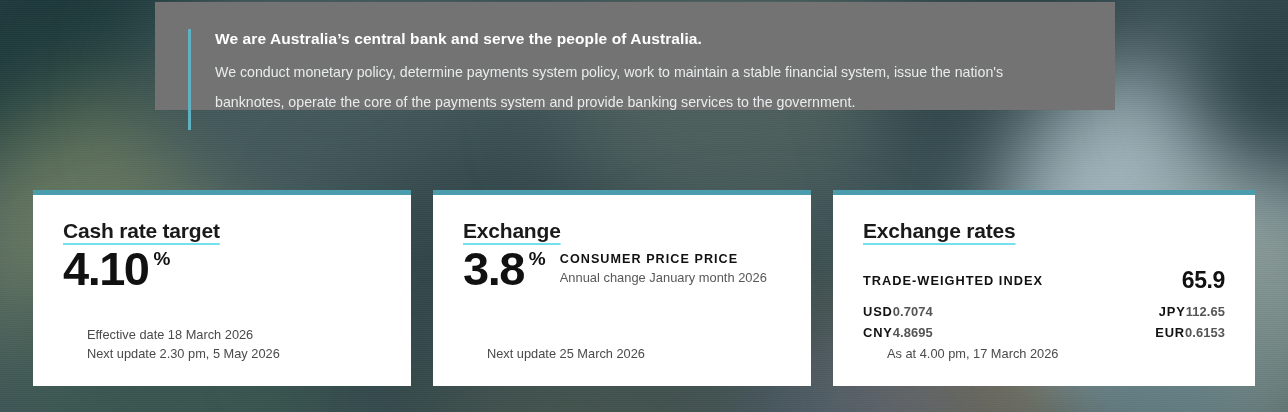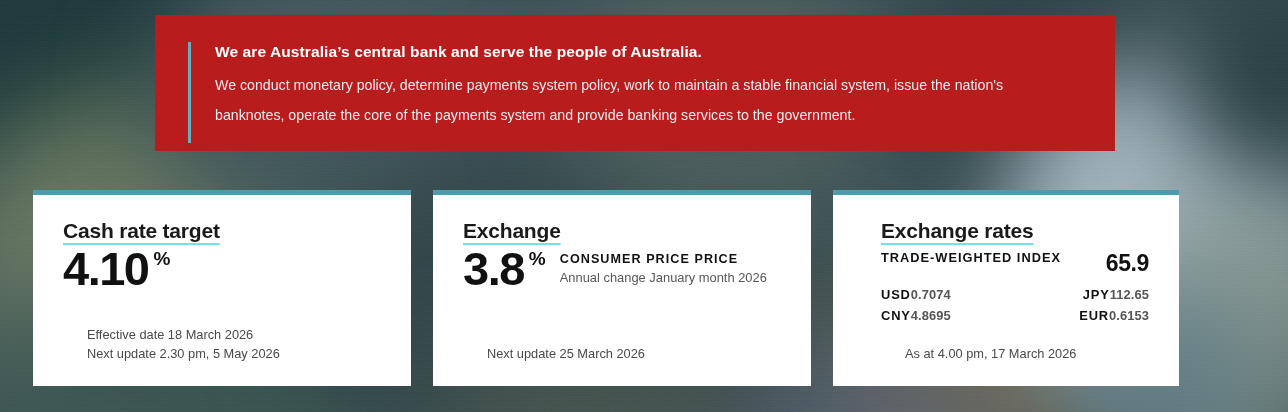--- a/index.html
+++ b/index.html
@@ -48,24 +48,24 @@
     z-index: 1;
     background:
       repeating-linear-gradient(0deg, rgba(255,255,255,.016) 0 1px, rgba(0,0,0,.016) 1px 2px);
     pointer-events: none;
   }
 
   
   #hero {
     position: absolute;
     left: 155px;
-    top: 15px;
+    top: 2px;
     width: 960px;
-    height: 136px;
-    background: #b91c1c;
+    height: 108px;
+    background: #737373;
     z-index: 3;
   }
   #hero-accent {
     position: absolute;
     left: 33px;
     top: 27px;
     width: 3px;
     height: 101px;
     background: #5fb0c0;
   }
@@ -103,21 +103,21 @@
     z-index: 3;
   }
   .card {
     background: #ffffff;
     border-top: 5px solid #4b9cad;
     position: relative;
     box-sizing: border-box;
   }
   .card-cash { width: 378px; }
   .card-infl { width: 378px; }
-  .card-fx   { width: 346px; padding-left: 18px; }
+  .card-fx   { width: 422px; }
 
   .card-inner {
     padding: 24px 28px 0 30px;
     height: 100%;
     box-sizing: border-box;
     position: relative;
   }
   .card-title {
     font-size: 21px;
     font-weight: bold;
@@ -173,22 +173,22 @@
     font-size: 12.8px;
     color: #4a4a4a;
     line-height: 1.48;
     margin-left: 24px;
   }
 
   
   .fx-twi-row {
     display: flex;
     justify-content: space-between;
-    align-items: flex-start;
-    margin-top: 3px;
+    align-items: center;
+    margin-top: 20px;
     padding-right: 2px;
   }
   .fx-twi-label {
     font-size: 12.8px;
     font-weight: bold;
     color: #111111;
     letter-spacing: 1.0px;
   }
   .fx-twi-value {
     font-size: 23px;

